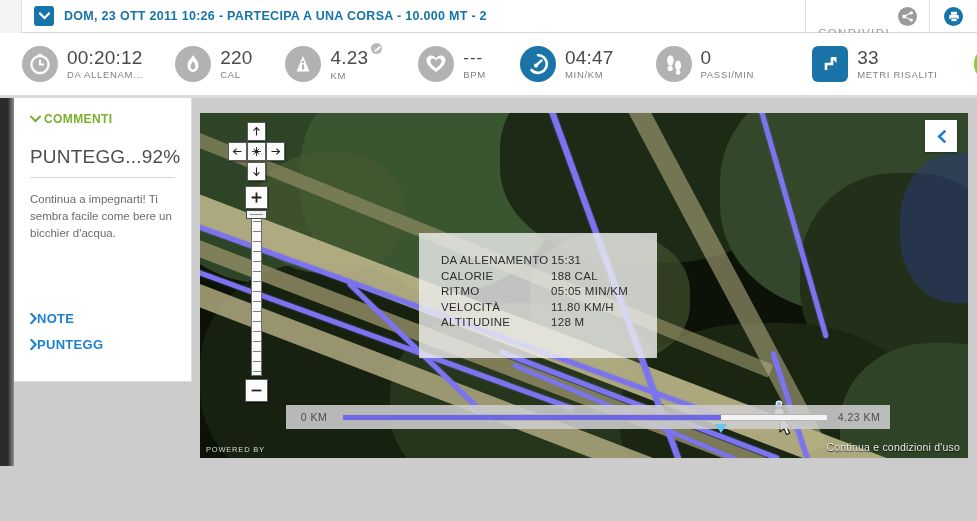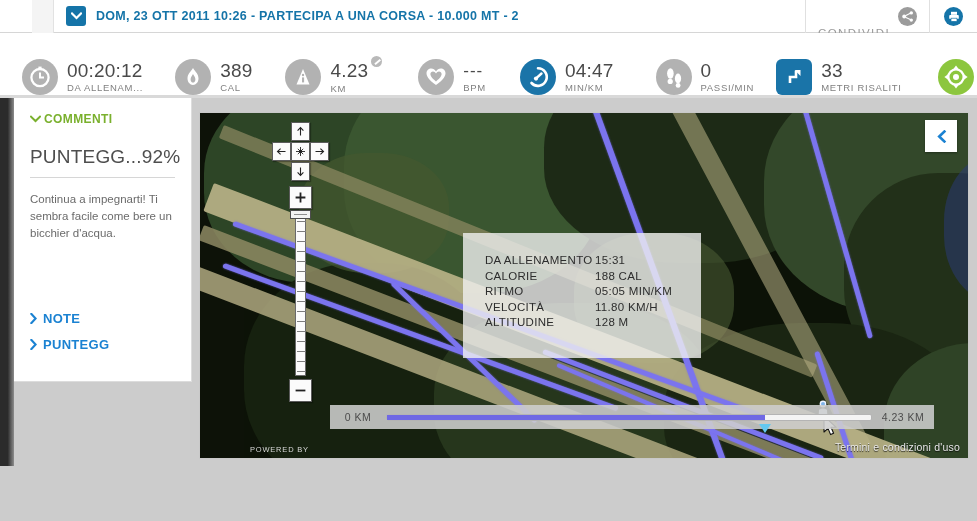--- a/index.html
+++ b/index.html
@@ -8,21 +8,21 @@
     background: #cccccc;
     font-family: "Liberation Sans", sans-serif;
     overflow: hidden;
   }
   .page { position: relative; width: 977px; height: 521px; }
 
   
   .header {
     position: absolute; left: 0; top: 0; width: 977px; height: 33px;
     background: #ffffff; border-bottom: 1px solid #d6d6d6;
-    display: flex; align-items: center; padding-left: 32px;
+    display: flex; align-items: center;
   }
   .hdr-edge { width: 22px; height: 33px; background: #f4f4f4; border-right: 1px solid #e2e2e2; }
   .hdr-title-wrap { display: flex; align-items: center; flex: 1; padding-left: 12px; }
   .chev-box {
     width: 20px; height: 20px; background: #1574a8; border-radius: 3px;
     display: flex; align-items: center; justify-content: center;
     margin-right: 10px; flex: none;
   }
   .chev-box svg { display: block; }
   .hdr-title {
@@ -41,21 +41,21 @@
     display: flex; align-items: center; justify-content: center; flex: none;
   }
   .ic-gray { background: #9b9b9b; }
   .ic-blue { background: #1574a8; }
   .print-btn { padding: 0 14px; height: 33px; display: flex; align-items: center; }
 
   
   .statsbar {
     position: absolute; left: 0; top: 33px; width: 977px; height: 65px;
     background: #ffffff; border-bottom: 3px solid #d9d9d9;
-    display: flex; align-items: flex-end;
+    display: flex; align-items: center;
   }
   .stat { display: flex; align-items: center; flex: none; }
   .stat-ic {
     width: 36px; height: 36px; border-radius: 50%;
     display: flex; align-items: center; justify-content: center;
     margin-right: 9px; flex: none; background: #b2b2b2;
   }
   .stat-ic.sq { border-radius: 6px; }
   .stat-ic.blue { background: #1a74a8; }
   .stat-ic.green { background: #8cc63e; }
@@ -101,30 +101,30 @@
     margin-top: 20px; font-size: 19px; color: #4e4e4e; letter-spacing: .2px;
     white-space: nowrap;
   }
   .score-rule { margin-top: 9px; height: 1px; background: #d6d6d6; width: 145px; }
   .score-msg {
     margin-top: 13px; font-size: 11.5px; color: #6b6b6b;
     line-height: 17px; width: 146px;
   }
   .sb-links { position: absolute; left: 16px; bottom: 18px; }
   .sb-link {
-    display: flex; align-items: center; gap: 6px; margin-bottom: 11px;
+    display: flex; align-items: center; margin-bottom: 11px;
     color: #1b82d2; font-size: 13px; font-weight: bold; letter-spacing: .3px;
   }
 
   
   .map-wrap {
     position: absolute; left: 199px; top: 14px; width: 770px; height: 347px;
     border: 1px solid #c9c9c9; background: #0d1208; overflow: hidden;
   }
-  .map-canvas { position: absolute; inset: 0; margin-left: 44px; }
+  .map-canvas { position: absolute; inset: 0; }
   .terrain { position: absolute; inset: 0; background: #0c1207; }
   .terr-blob { position: absolute; border-radius: 45%; }
   .road {
     position: absolute; background: #b9b287; transform-origin: 0 0;
     border-radius: 2px;
   }
   .road2 { background: #8e8a63; }
   .routeline {
     position: absolute; background: #7b74ee; transform-origin: 0 0;
     border-radius: 3px; box-shadow: 0 0 2px rgba(120,110,240,.8);
@@ -274,21 +274,21 @@
     </div>
 
     <div class="stat" style="margin-left:32px">
       <div class="stat-ic">
         <svg width="20" height="22" viewBox="0 0 20 22">
           <path d="M10 2 C12.5 6 15.5 8 15.5 12.6 C15.5 16.3 13 19 10 19 C7 19 4.5 16.3 4.5 12.6 C4.5 8 7.5 6 10 2 Z" fill="#fff"></path>
           <path d="M10 8 C11.2 10.2 12.4 11.2 12.4 13.4 C12.4 15.2 11.3 16.6 10 16.6 C8.7 16.6 7.6 15.2 7.6 13.4 C7.6 11.2 8.8 10.2 10 8 Z" fill="#b2b2b2"></path>
         </svg>
       </div>
       <div class="stat-txt">
-        <div class="stat-val">389</div>
+        <div class="stat-val">220</div>
         <div class="stat-unit">CAL</div>
       </div>
     </div>
 
     <div class="stat" style="margin-left:33px">
       <div class="stat-ic">
         <svg width="20" height="22" viewBox="0 0 20 22">
           <path d="M10 3 L16.5 18.5 L3.5 18.5 Z" fill="#fff"></path>
           <circle cx="10" cy="9" r="1.2" fill="#b2b2b2"></circle>
           <rect x="9" y="11.4" width="2.1" height="5" fill="#b2b2b2"></rect>
@@ -335,21 +335,21 @@
           <ellipse cx="14" cy="12.5" rx="3.1" ry="5" fill="#fff"></ellipse>
           <ellipse cx="14.1" cy="19.4" rx="2.4" ry="2.3" fill="#fff"></ellipse>
         </svg>
       </div>
       <div class="stat-txt">
         <div class="stat-val">0</div>
         <div class="stat-unit">PASSI/MIN</div>
       </div>
     </div>
 
-    <div class="stat" style="margin-left:22px">
+    <div class="stat" style="margin-left:58px">
       <div class="stat-ic sq blue">
         <svg width="24" height="24" viewBox="0 0 24 24">
           <path d="M8 18 L8 12 L14 12 L14 6" stroke="#fff" stroke-width="2.6" fill="none"></path>
           <path d="M18.5 5 L18.5 11 L12.5 5 Z" fill="#fff"></path>
         </svg>
       </div>
       <div class="stat-txt">
         <div class="stat-val">33</div>
         <div class="stat-unit">METRI RISALITI</div>
       </div>
@@ -543,17 +543,17 @@
 
         <div class="scrub">
           <div class="scrub-lbl">0 KM</div>
           <div class="scrub-track">
             <div class="scrub-fill" style="width: 78%;"></div>
             <div class="scrub-knob" style="left: 78%;"></div>
           </div>
           <div class="scrub-lbl right">4.23 KM</div>
         </div>
 
-        <div class="terms">Termini e condizioni d'uso</div>
+        <div class="terms">Continua e condizioni d'uso</div>
       </div>
     </div>
   </div>
 </div>
 
 </body></html>

